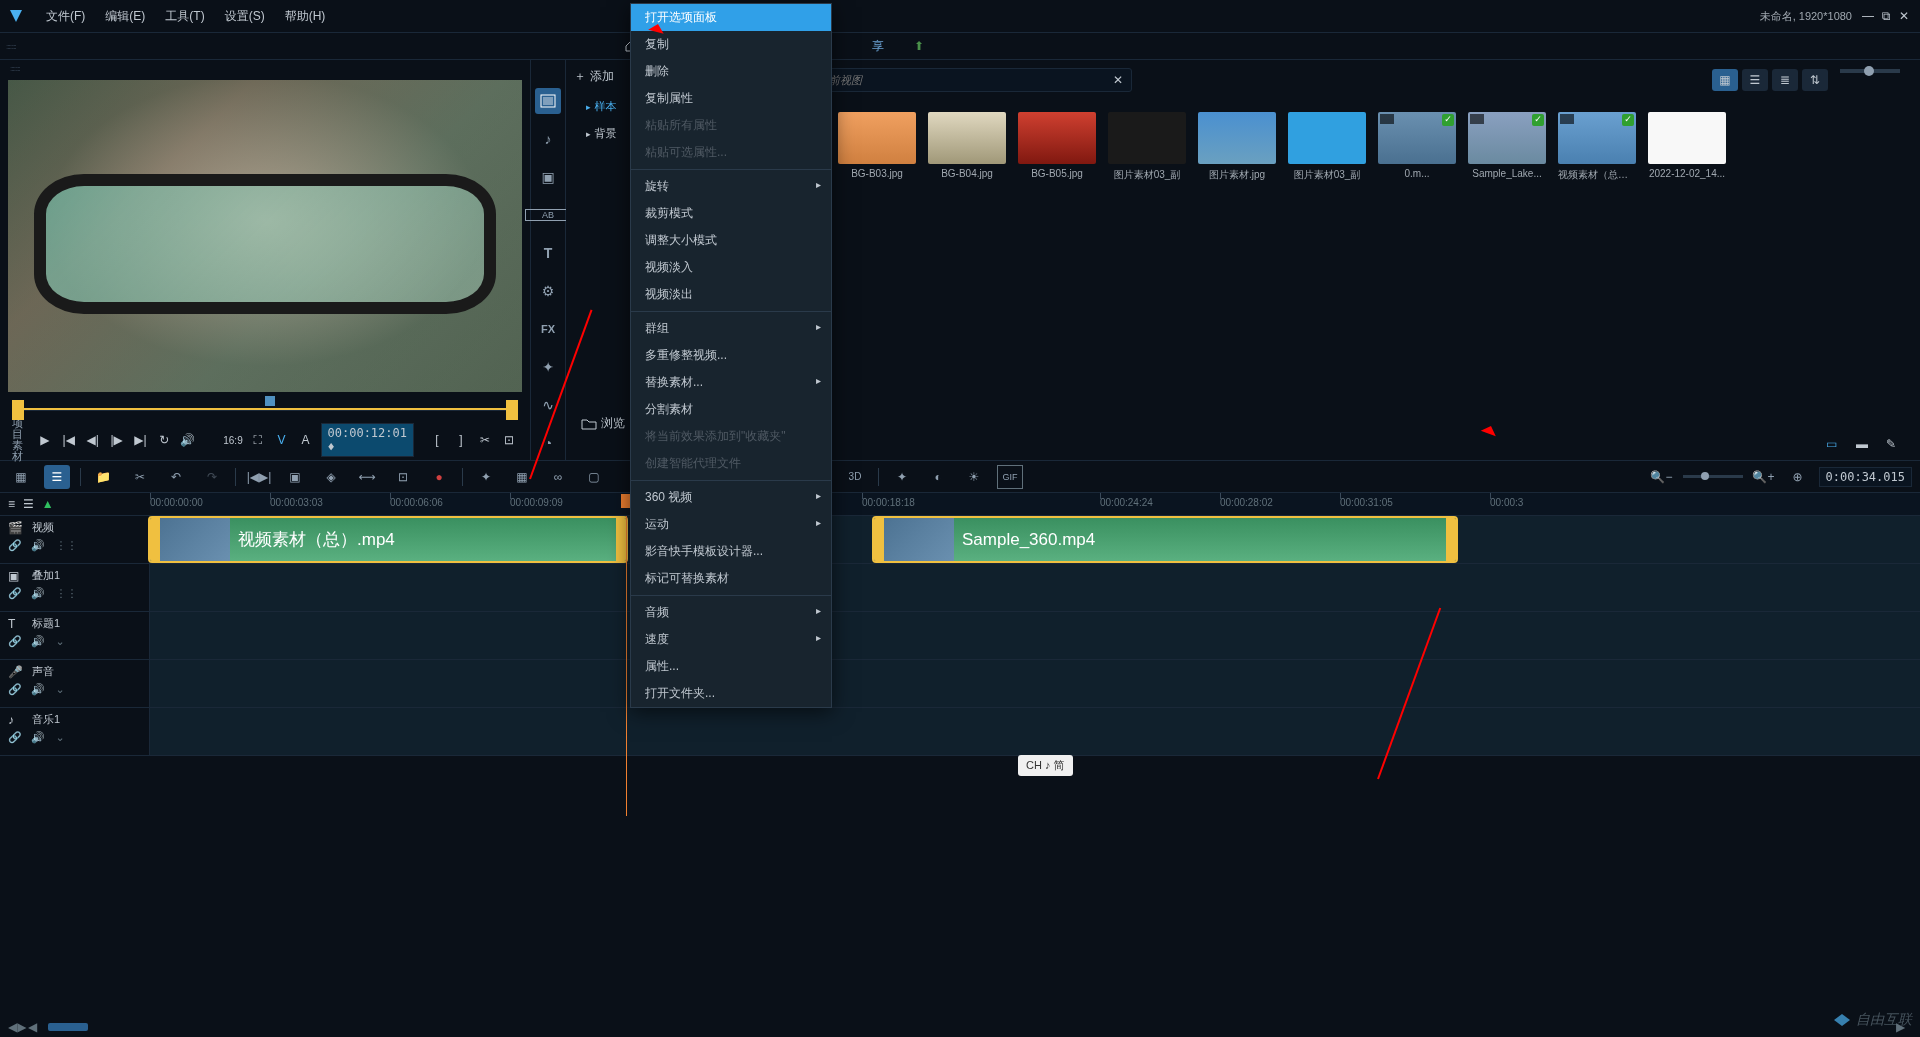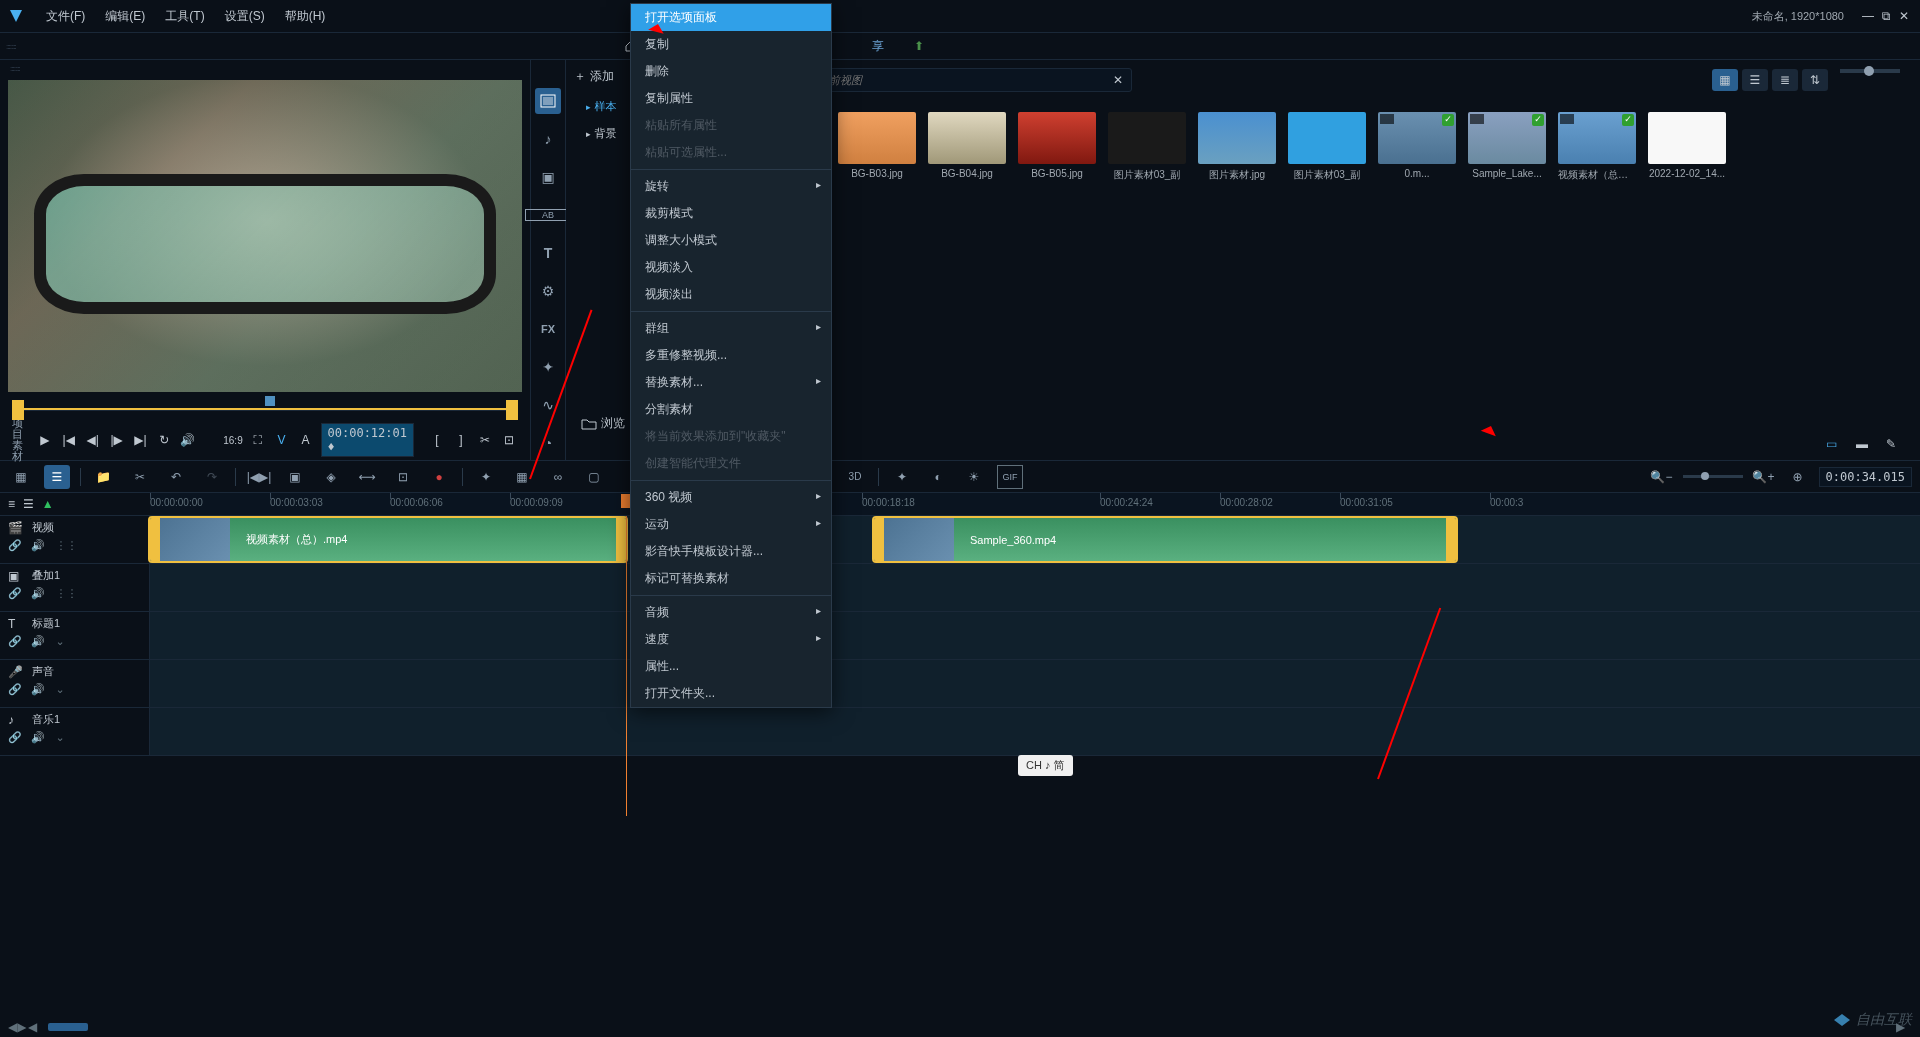--- a/index.html
+++ b/index.html
@@ -3,21 +3,21 @@
 <meta charset="utf-8">
 <style>
 * { margin: 0; padding: 0; box-sizing: border-box; font-family: "Microsoft YaHei", sans-serif; }
 body { background: #0a1018; color: #c0c8d0; font-size: 12px; width: 1920px; height: 1037px; overflow: hidden; position: relative; }
 
 
 .titlebar { height: 32px; background: #0a1018; display: flex; align-items: center; padding: 0 8px; }
 .titlebar .logo { width: 16px; height: 16px; margin-right: 12px; }
 .titlebar .menus { display: flex; gap: 0; }
 .titlebar .menus span { padding: 4px 10px; cursor: pointer; }
-.titlebar .right { margin-left: auto; display: flex; align-items: center; gap: 8px; }
+.titlebar .right { margin-left: auto; display: flex; align-items: center; gap: 0; }
 .titlebar .resolution { color: #a0a8b0; font-size: 11px; margin-right: 8px; }
 .win-btns { display: flex; gap: 2px; }
 .win-btns span { width: 16px; height: 16px; display: flex; align-items: center; justify-content: center; cursor: pointer; color: #c0c8d0; }
 
 
 .toprow { height: 28px; background: #0a1018; border-top: 1px solid #1a2838; border-bottom: 1px solid #1a2838; display: flex; align-items: center; }
 .toprow .dots { width: 40px; color: #3a4a5a; font-size: 8px; letter-spacing: -1px; padding-left: 6px; }
 .toprow .tabs { display: flex; margin-left: 560px; gap: 0; }
 .toprow .tab { padding: 4px 24px; color: #d0d8e0; cursor: pointer; }
 .toprow .share { color: #6aa0d0; }
@@ -92,21 +92,21 @@
 
 .tl-tracks { background: #0e1620; }
 .track { display: flex; height: 48px; border-bottom: 1px solid #1a2838; }
 .track-head { width: 150px; background: #0a1018; border-right: 1px solid #1a2838; display: flex; flex-direction: column; padding: 4px 8px; }
 .track-head .name { font-size: 11px; }
 .track-head .ctrls { display: flex; gap: 10px; margin-top: 4px; }
 .track-head .ctrls span { font-size: 11px; color: #60707a; cursor: pointer; }
 .track-body { flex: 1; position: relative; background: #10202c; }
 .clip { position: absolute; top: 2px; bottom: 2px; background: linear-gradient(#3a9060, #5ab080); border-radius: 2px; display: flex; align-items: center; overflow: hidden; }
 .clip .thumb { width: 80px; height: 100%; background: linear-gradient(135deg, #4a7090, #6a90b0); }
-.clip .name { padding: 0 16px; font-size: 11px; color: #fff; }
+.clip .name { padding: 0 8px; font-size: 17px; color: #fff; }
 .clip .handle { position: absolute; top: 0; bottom: 0; width: 10px; background: #f0c040; }
 .clip.selected { outline: 2px solid #f0c040; }
 .playhead { position: absolute; top: 0; bottom: 0; width: 1px; background: #f08030; z-index: 50; }
 .playhead::before { content: ""; position: absolute; top: -22px; left: -5px; width: 11px; height: 14px; background: #f08030; }
 
 
 .context-menu { position: absolute; left: 630px; top: 3px; width: 202px; background: #18242e; border: 1px solid #2a3a4a; z-index: 1000; box-shadow: 0 4px 20px rgba(0,0,0,0.6); }
 .context-menu .item { padding: 5px 14px; cursor: pointer; position: relative; font-size: 12px; }
 .context-menu .item.highlight { background: #30a0e8; color: #fff; }
 .context-menu .item.disabled { color: #505a64; cursor: default; }

